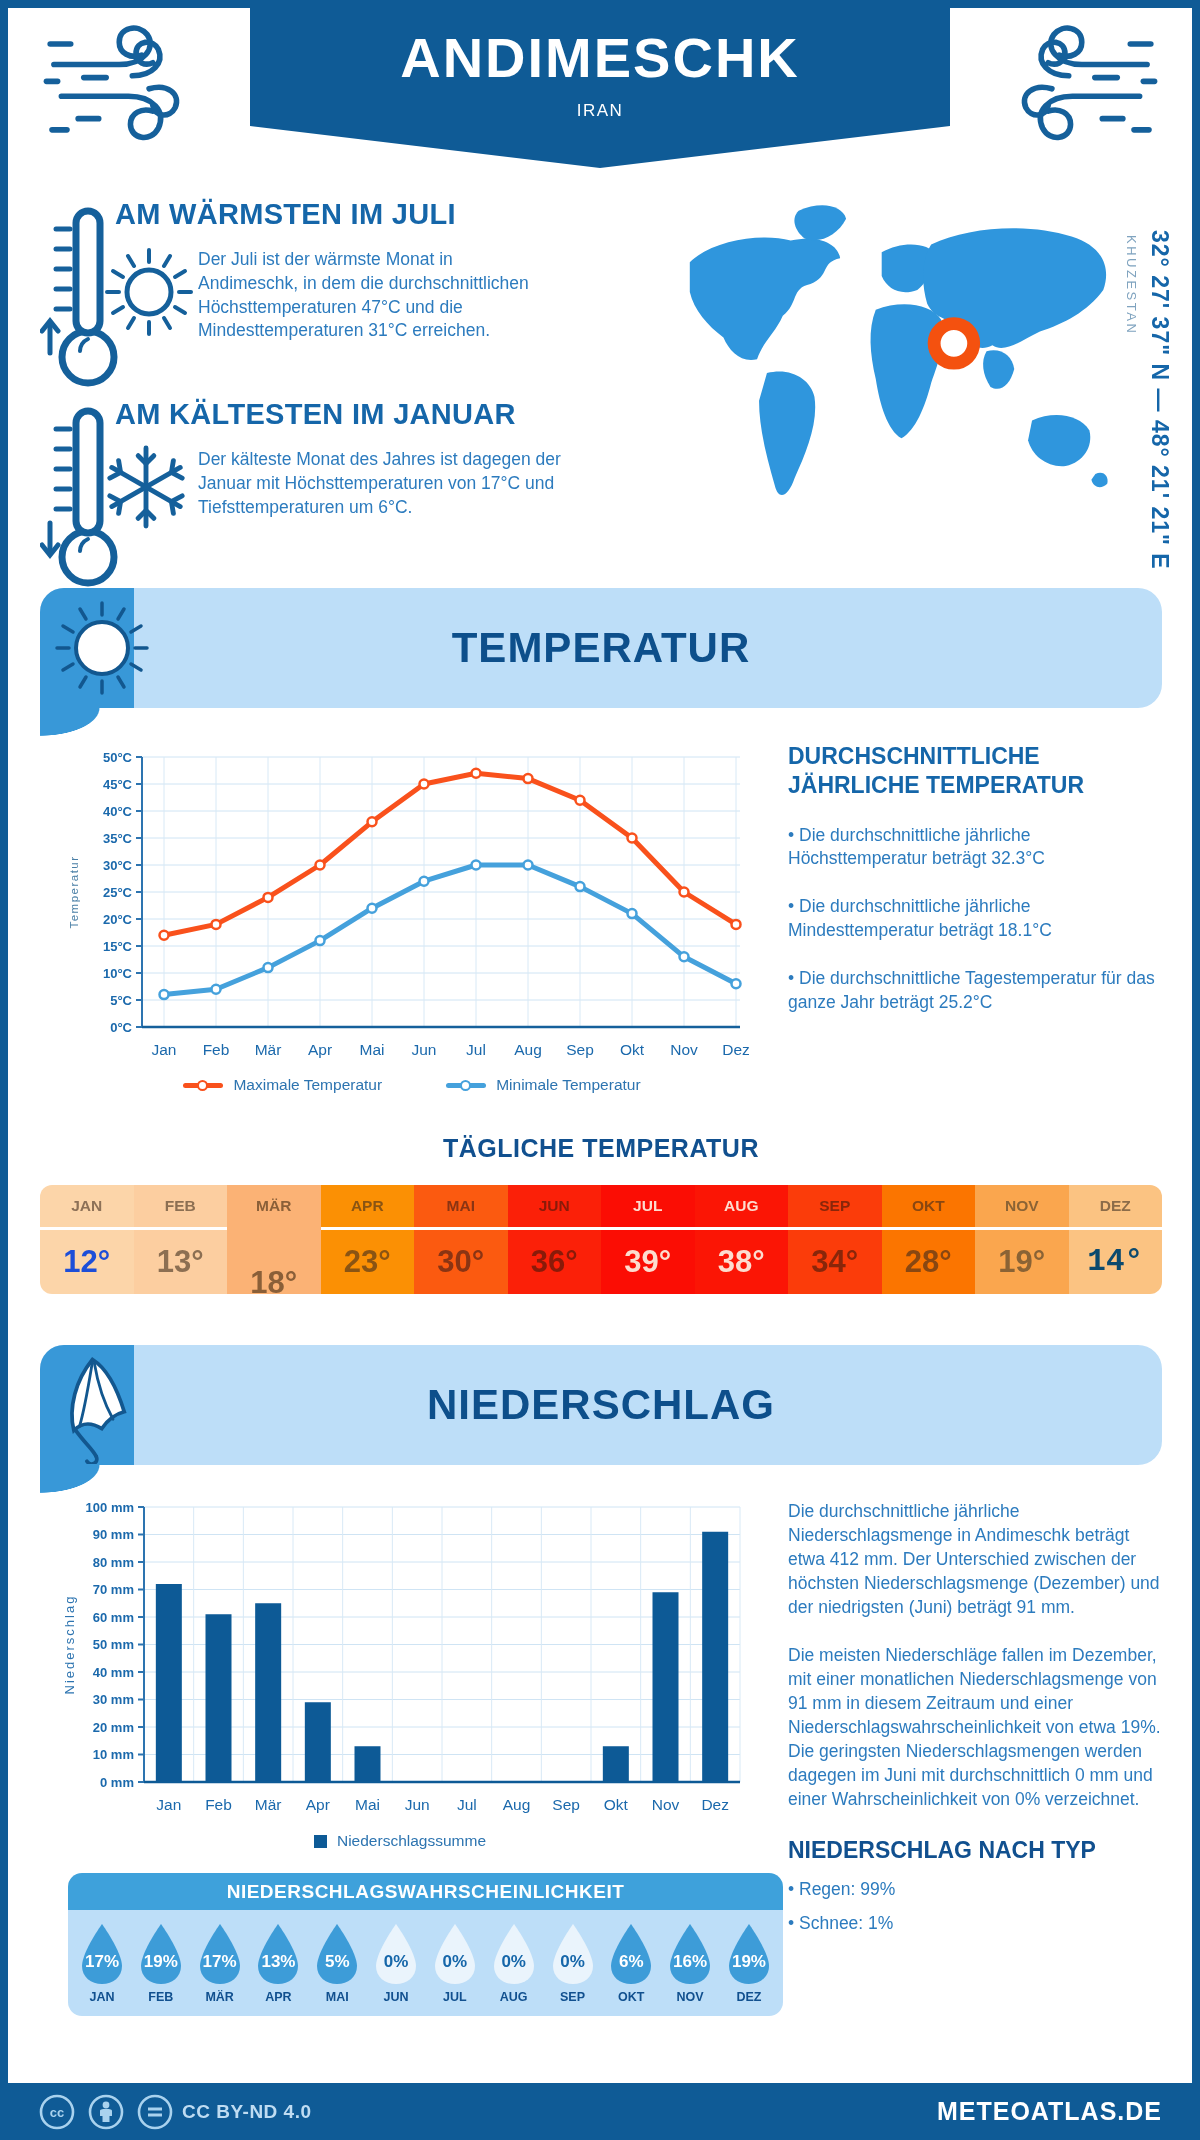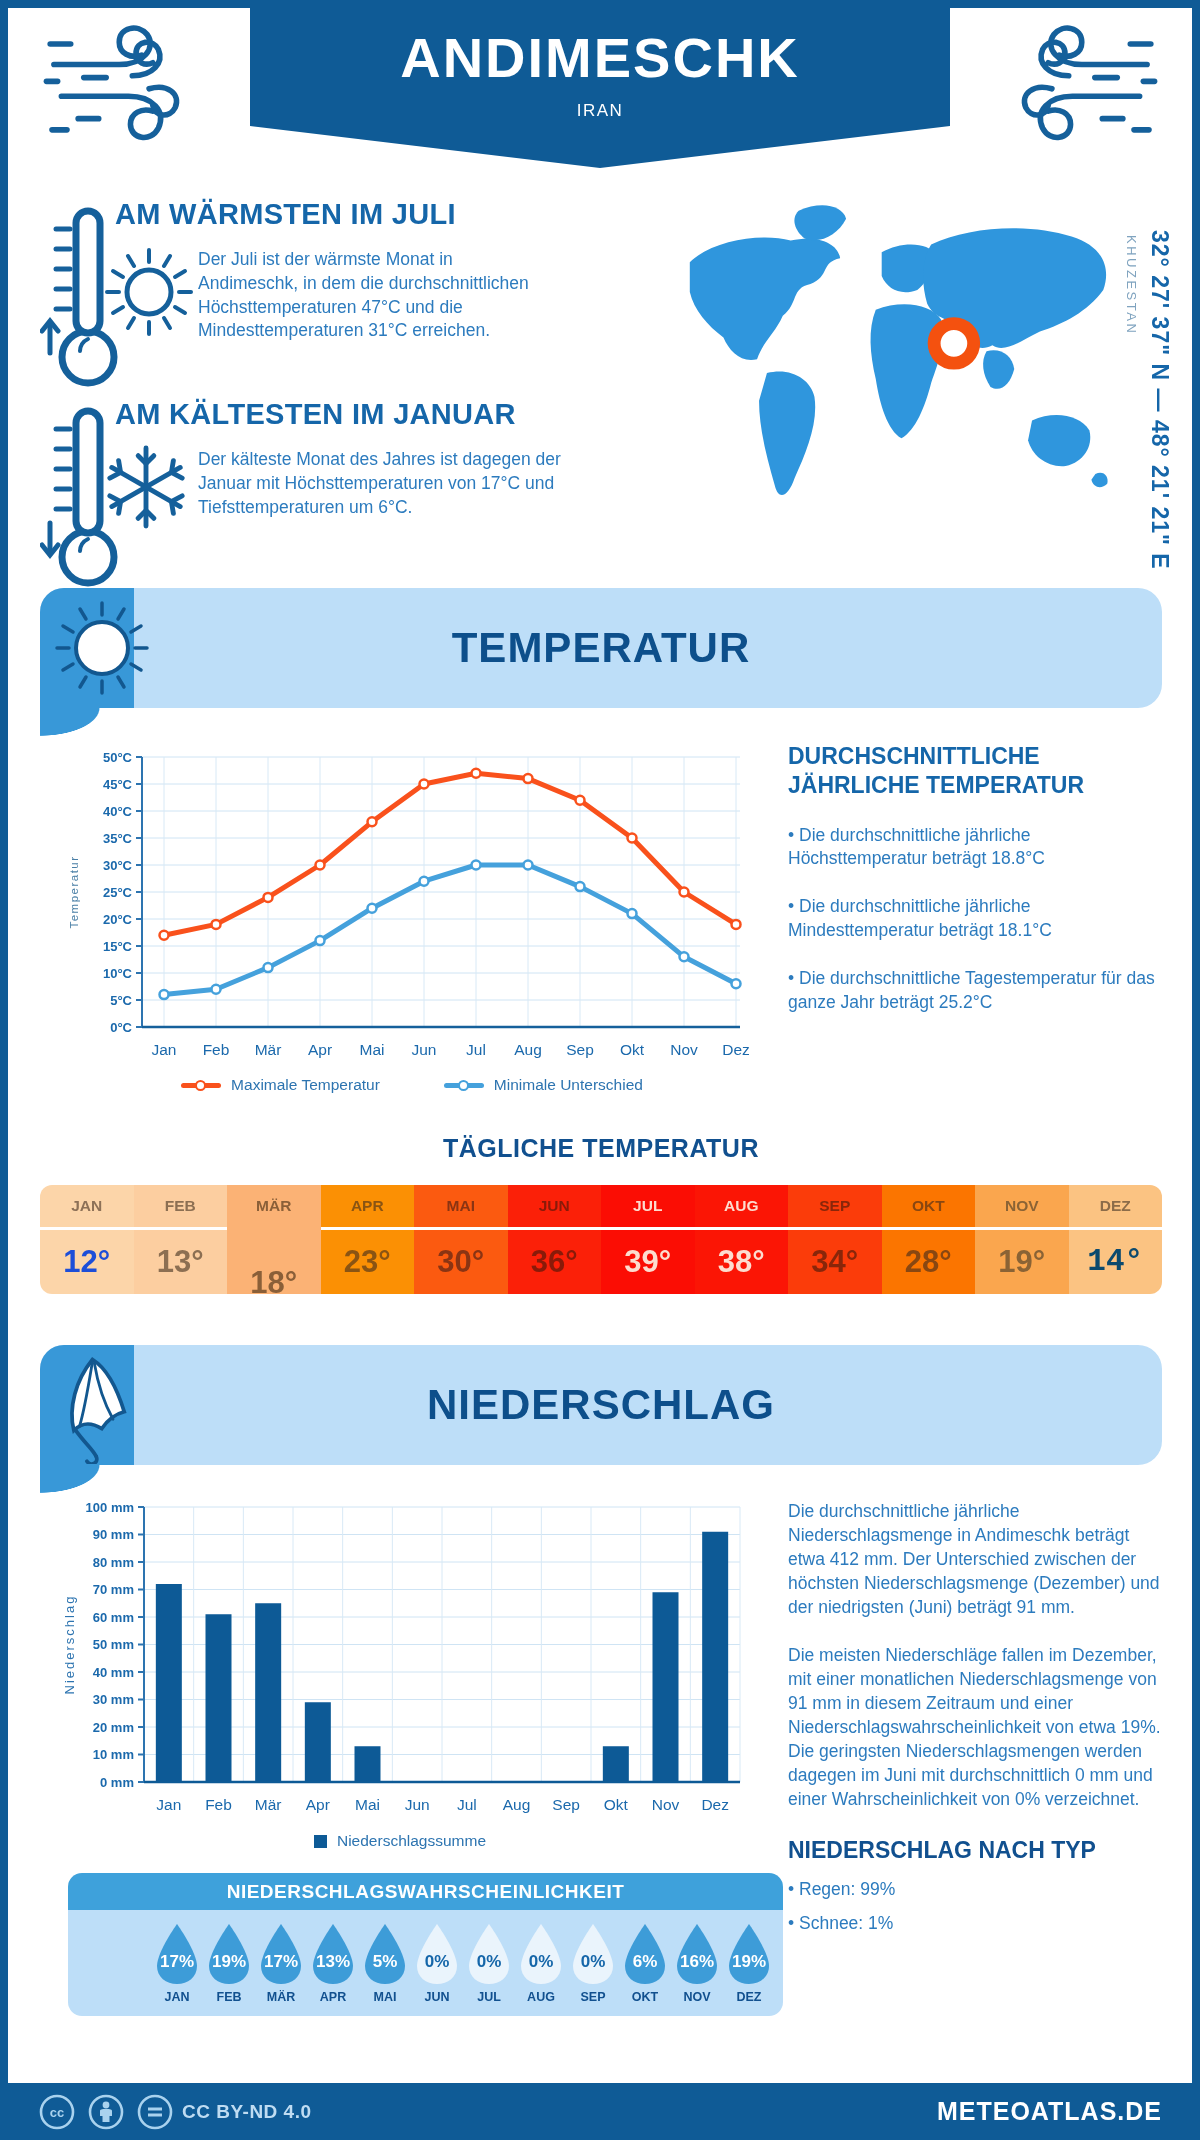--- a/index.html
+++ b/index.html
@@ -63,21 +63,21 @@
   .daily-cell{flex:1;display:flex;flex-direction:column;}
   .daily-month{height:42px;line-height:42px;text-align:center;font-size:15.5px;font-weight:bold;}
   .daily-divider{height:3px;background:#fff;}
   .daily-value{flex:1;line-height:64px;text-align:center;font-size:31px;font-weight:bold;}
 
   
   .prob-box{position:absolute;left:40px;top:1873px;width:715px;padding-left:28px;}
   .prob-title{height:37px;line-height:37px;background:#3EA1DB;color:#fff;text-align:center;
               font-size:19px;font-weight:bold;letter-spacing:.5px;border-radius:14px 14px 0 0;}
   .prob-body{background:#BDDEF8;border-radius:0 0 14px 14px;padding:12px 8px 12px 8px;
-             display:flex;justify-content:flex-end;}
+             display:flex;justify-content:space-between;}
   .prob-col{display:flex;flex-direction:column;align-items:center;width:52px;}
   .drop-wrap{position:relative;width:46px;height:64px;}
   .drop-pct{position:absolute;left:0;top:30px;width:100%;text-align:center;
             font-size:17px;font-weight:bold;}
   .prob-month{margin-top:4px;font-size:12.5px;font-weight:bold;color:#11508F;}
 
   
   .footer{position:absolute;left:0;bottom:0;width:1200px;height:57px;background:#0F5B96;
           display:flex;align-items:center;padding:0 38px;box-sizing:border-box;}
   .cc-group{display:flex;align-items:flex-end;gap:11px;}
@@ -318,27 +318,27 @@
       <div class="legend-item">
         <span class="legend-line" style="background: rgb(249, 81, 28);">
           <span class="dot" style="border-color: rgb(249, 81, 28);"></span>
         </span>
         <span>Maximale Temperatur</span>
       </div>
       <div class="legend-item">
         <span class="legend-line" style="background: rgb(69, 161, 220);">
           <span class="dot" style="border-color: rgb(69, 161, 220);"></span>
         </span>
-        <span>Minimale Unterschied</span>
+        <span>Minimale Temperatur</span>
       </div>
     </div>
 
   <div class="panel" style="left:788px;top:742px">
     <div class="panel-heading">DURCHSCHNITTLICHE JÄHRLICHE TEMPERATUR</div>
-    <p>• Die durchschnittliche jährliche Höchsttemperatur beträgt 18.8°C</p>
+    <p>• Die durchschnittliche jährliche Höchsttemperatur beträgt 32.3°C</p>
     <p>• Die durchschnittliche jährliche Mindesttemperatur beträgt 18.1°C</p>
     <p>• Die durchschnittliche Tagestemperatur für das ganze Jahr beträgt 25.2°C</p>
   </div>
 
   <div class="daily-title" style="top:1134px">TÄGLICHE TEMPERATUR</div>
   <div id="daily-table" class="daily-table">
       <div class="daily-cell" style="background: rgb(252, 213, 169);">
         <div class="daily-month" style="color: rgb(141, 113, 87);">JAN</div>
         <div class="daily-divider"></div>
         <div class="daily-value" style="color: #1d4ed8;">12°</div>

